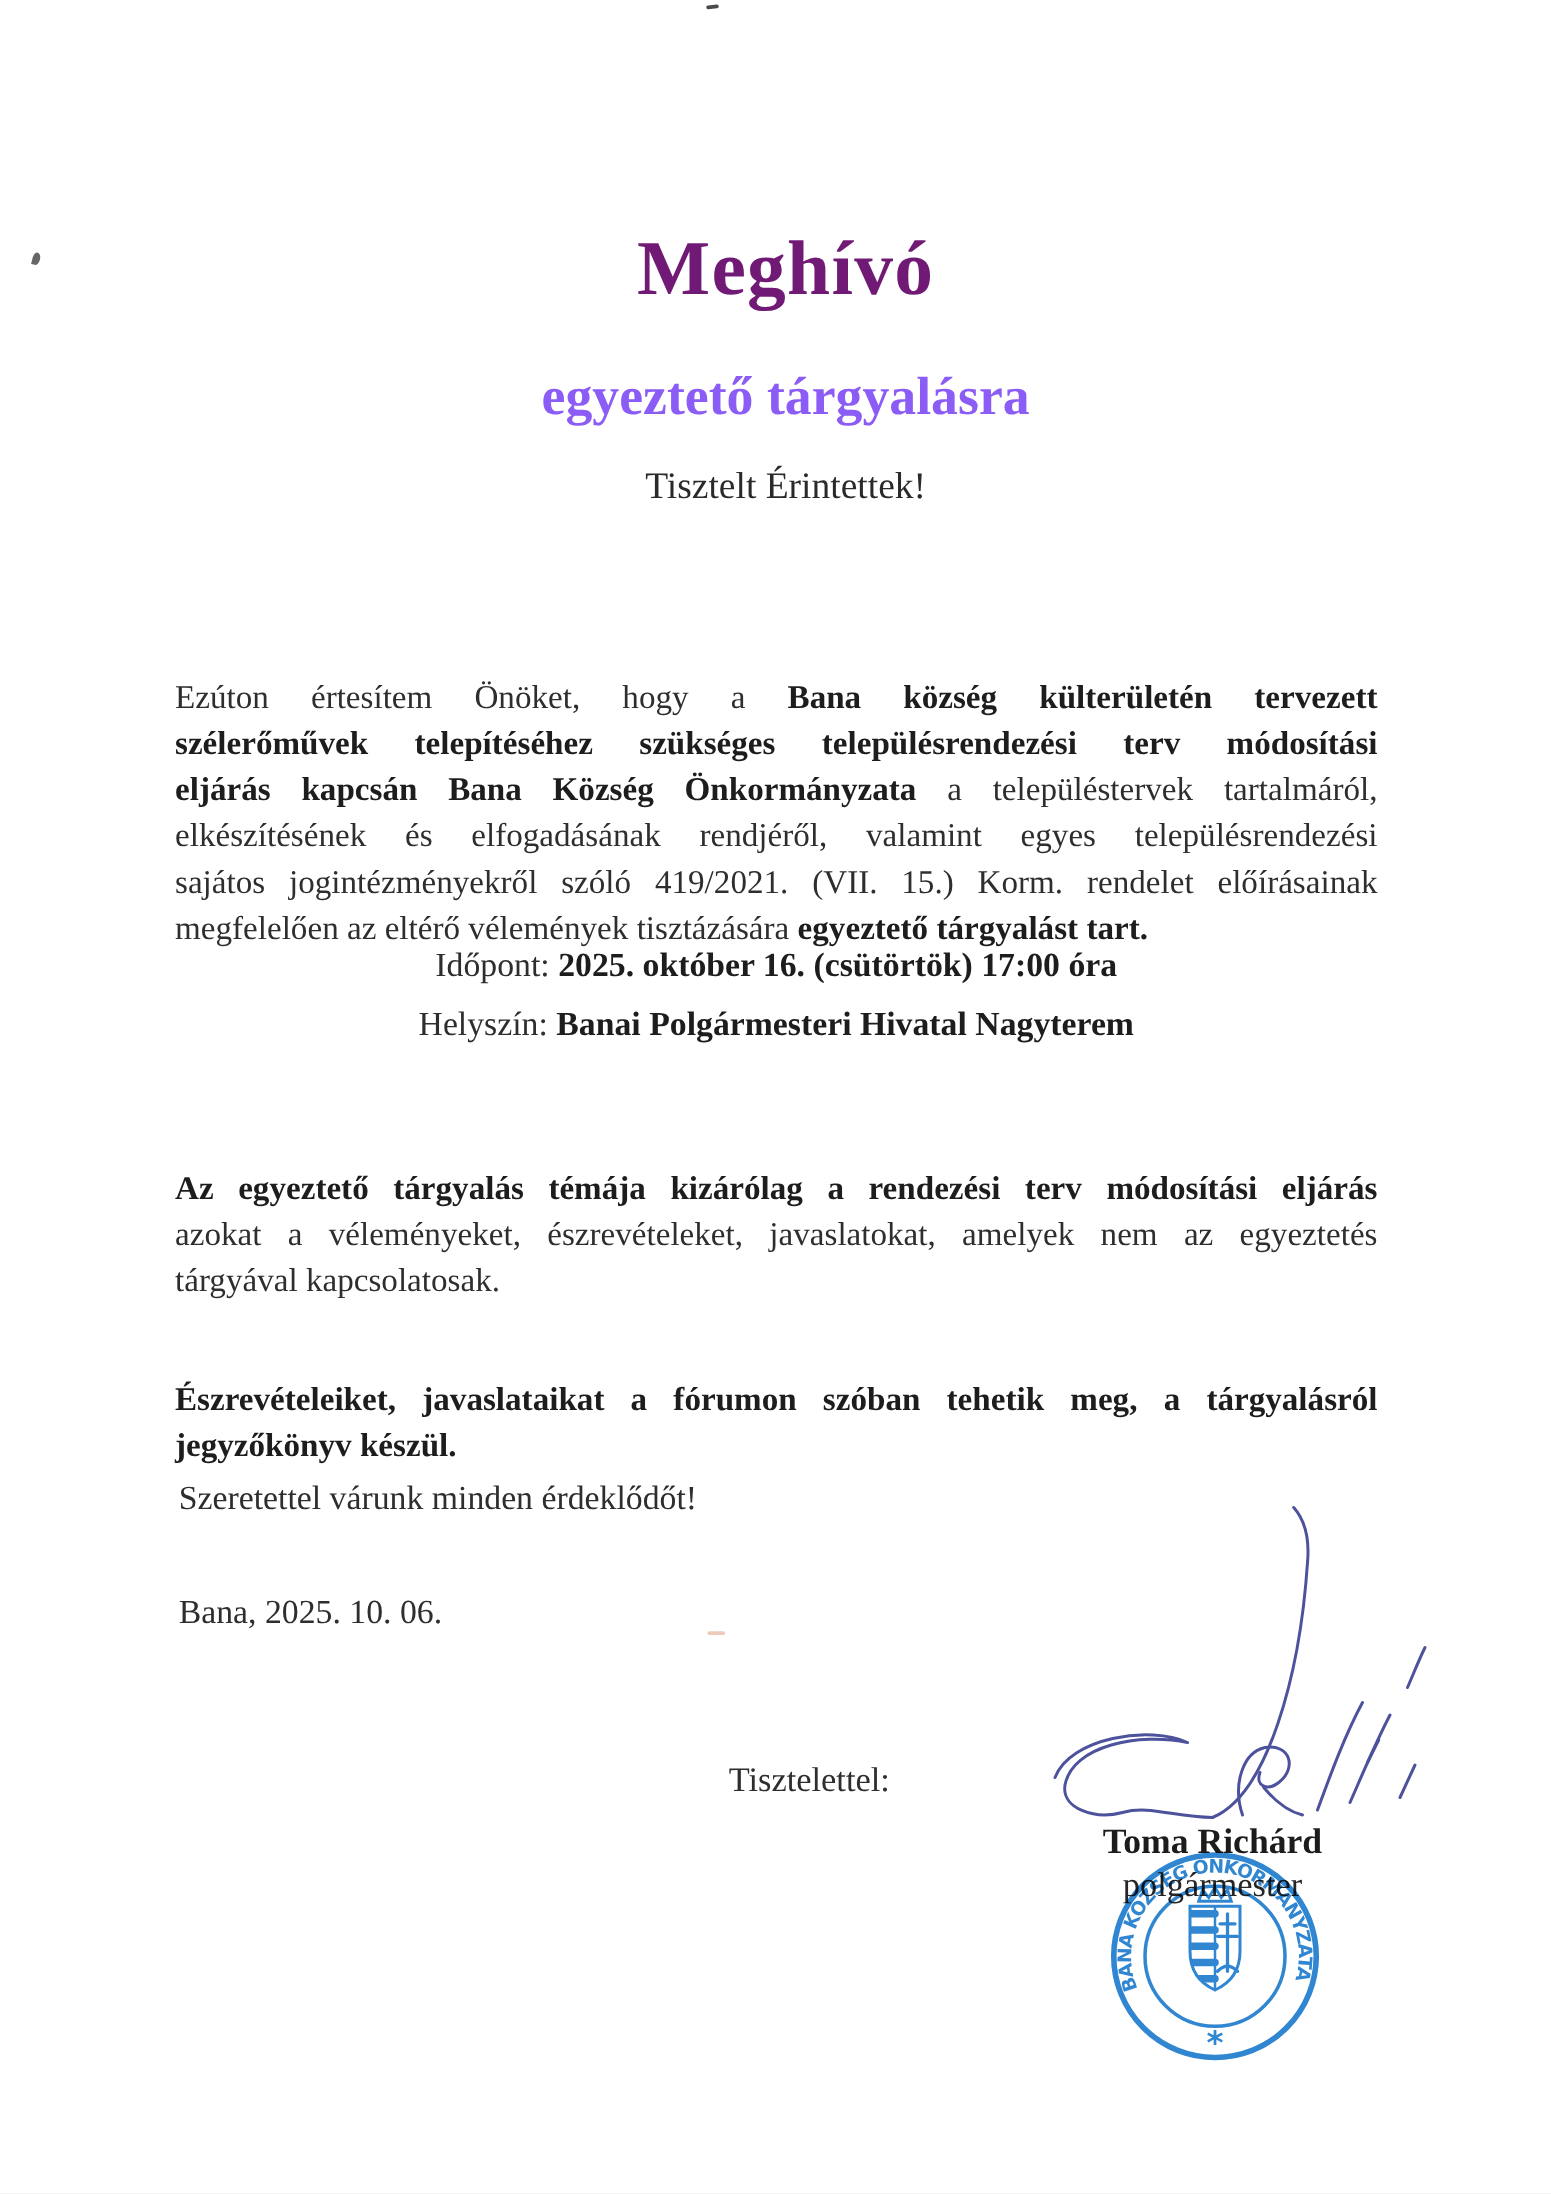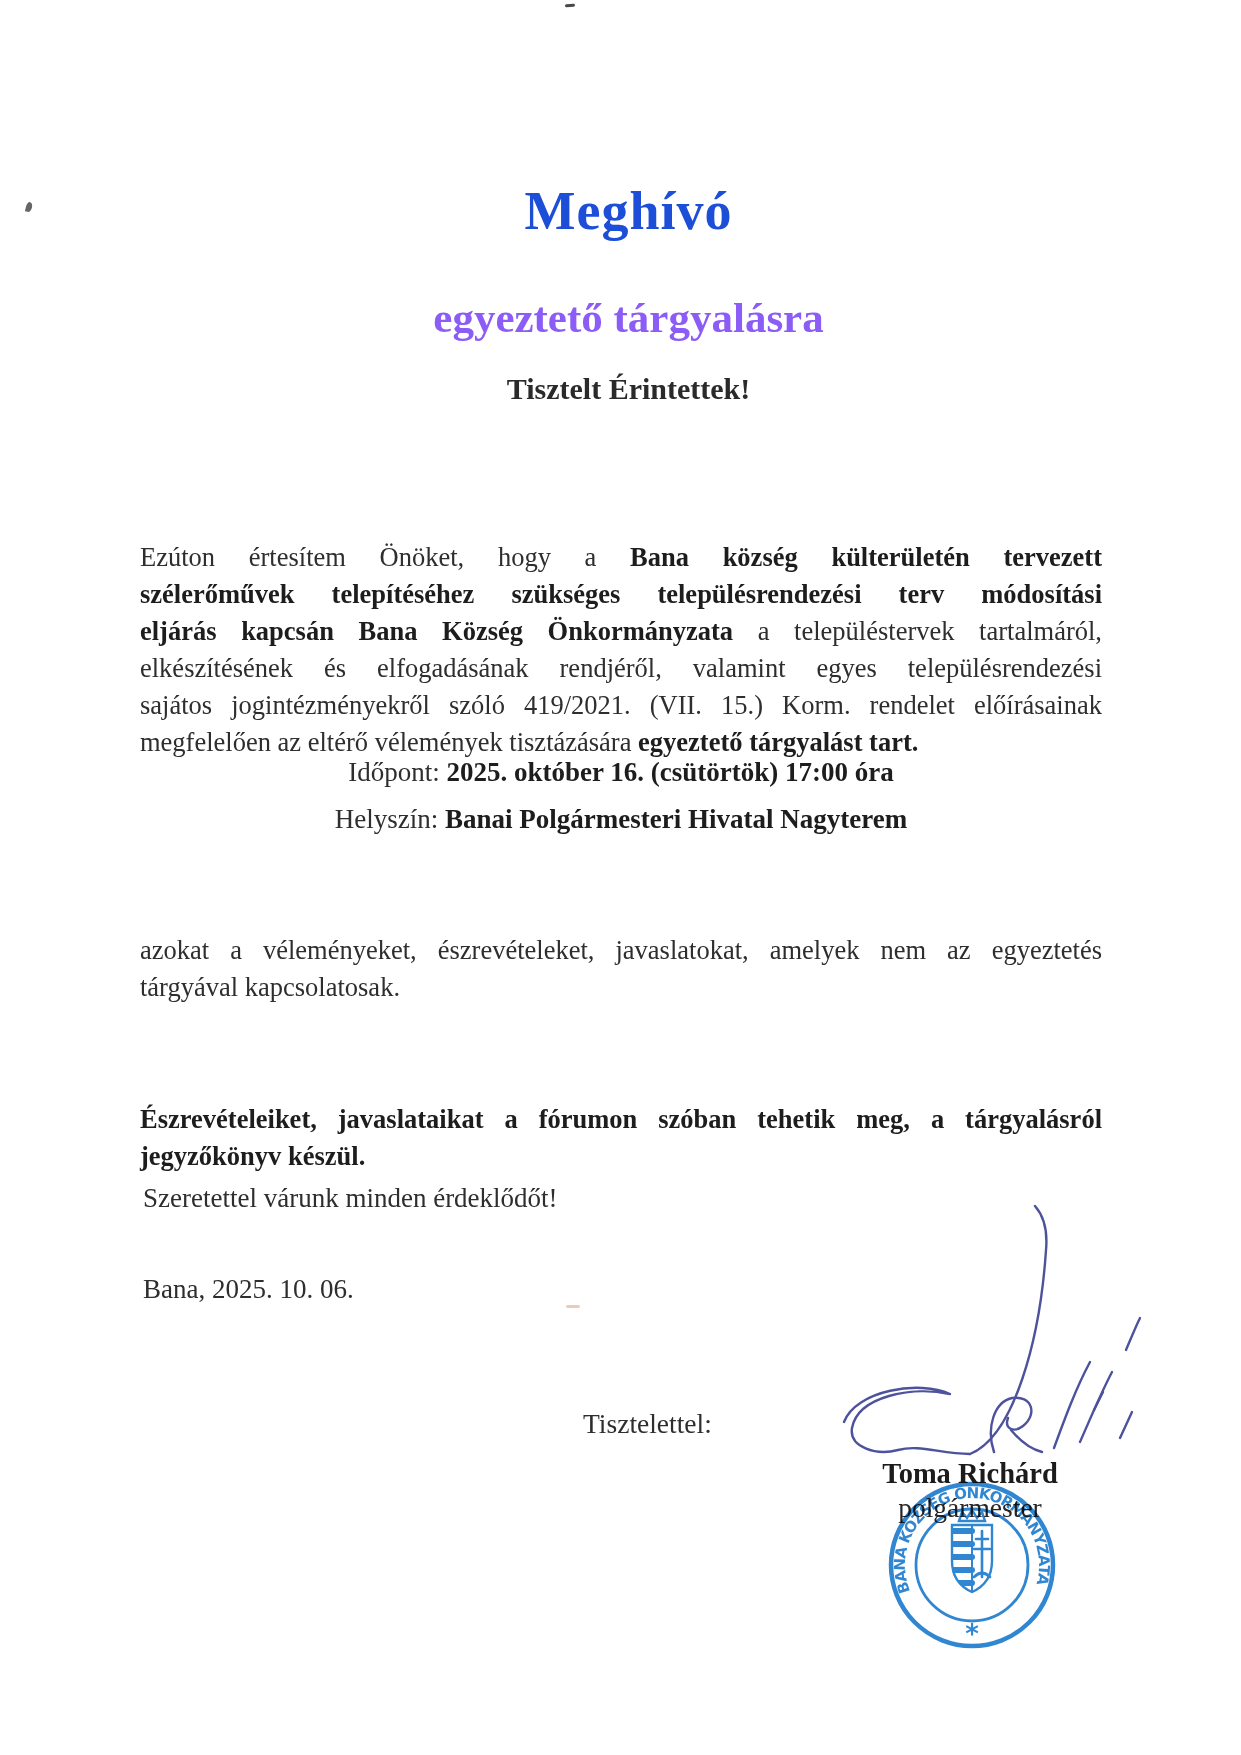--- a/index.html
+++ b/index.html
@@ -9,29 +9,29 @@
     background:#ffffff;
     margin:0 auto;
     font-family:"Liberation Serif","DejaVu Serif",serif;
     color:#2b2b2b;
     overflow:hidden;
   }
   .abs{position:absolute;}
   .center{text-align:center;}
   .title{
     left:16px;right:0;top:180px;
-    font-size:54px;font-weight:bold;letter-spacing:1px;color:#1d4ed8;
+    font-size:62px;font-weight:bold;letter-spacing:1px;color:#701a75;
   }
   .subtitle{
     left:16px;right:0;top:293px;
     font-size:43px;font-weight:bold;color:#8b5cf6;
   }
   .salut{
     left:16px;right:0;top:372px;
-    font-size:30px;font-weight:bold;color:#2a2a2a;
+    font-size:30px;font-weight:normal;color:#2a2a2a;
   }
   .para{
     left:140px;width:962px;
     font-size:26.5px;
     color:#2e2e2e;
     margin-top:48px;
   }
   .para .ln{height:37px;white-space:nowrap;}
   .jl{text-align:justify;text-align-last:justify;}
   .ll{text-align:left;text-align-last:left;}
@@ -81,20 +81,21 @@
   </div>
 
   <div class="abs meeting" style="top:757px;">
     <span>Időpont: </span><span class="b">2025. október 16. (csütörtök) 17:00 óra</span>
   </div>
   <div class="abs meeting" style="top:804px;">
     <span>Helyszín: </span><span class="b">Banai Polgármesteri Hivatal Nagyterem</span>
   </div>
 
   <div class="abs para" style="top:887px;">
+    <div class="ln jl"><span class="b">Az egyeztető tárgyalás témája kizárólag a rendezési terv módosítási eljárás</span></div>
     <div class="ln jl"><span>azokat a véleményeket, észrevételeket, javaslatokat, amelyek nem az egyeztetés</span></div>
     <div class="ln ll"><span>tárgyával kapcsolatosak.</span></div>
   </div>
 
   <div class="abs para" style="top:1056px;">
     <div class="ln jl"><span class="b">Észrevételeiket, javaslataikat a fórumon szóban tehetik meg, a tárgyalásról</span></div>
     <div class="ln ll"><span class="b">jegyzőkönyv készül.</span></div>
   </div>
 
   <div class="abs single" style="top:1183px;">Szeretettel várunk minden érdeklődőt!</div>

